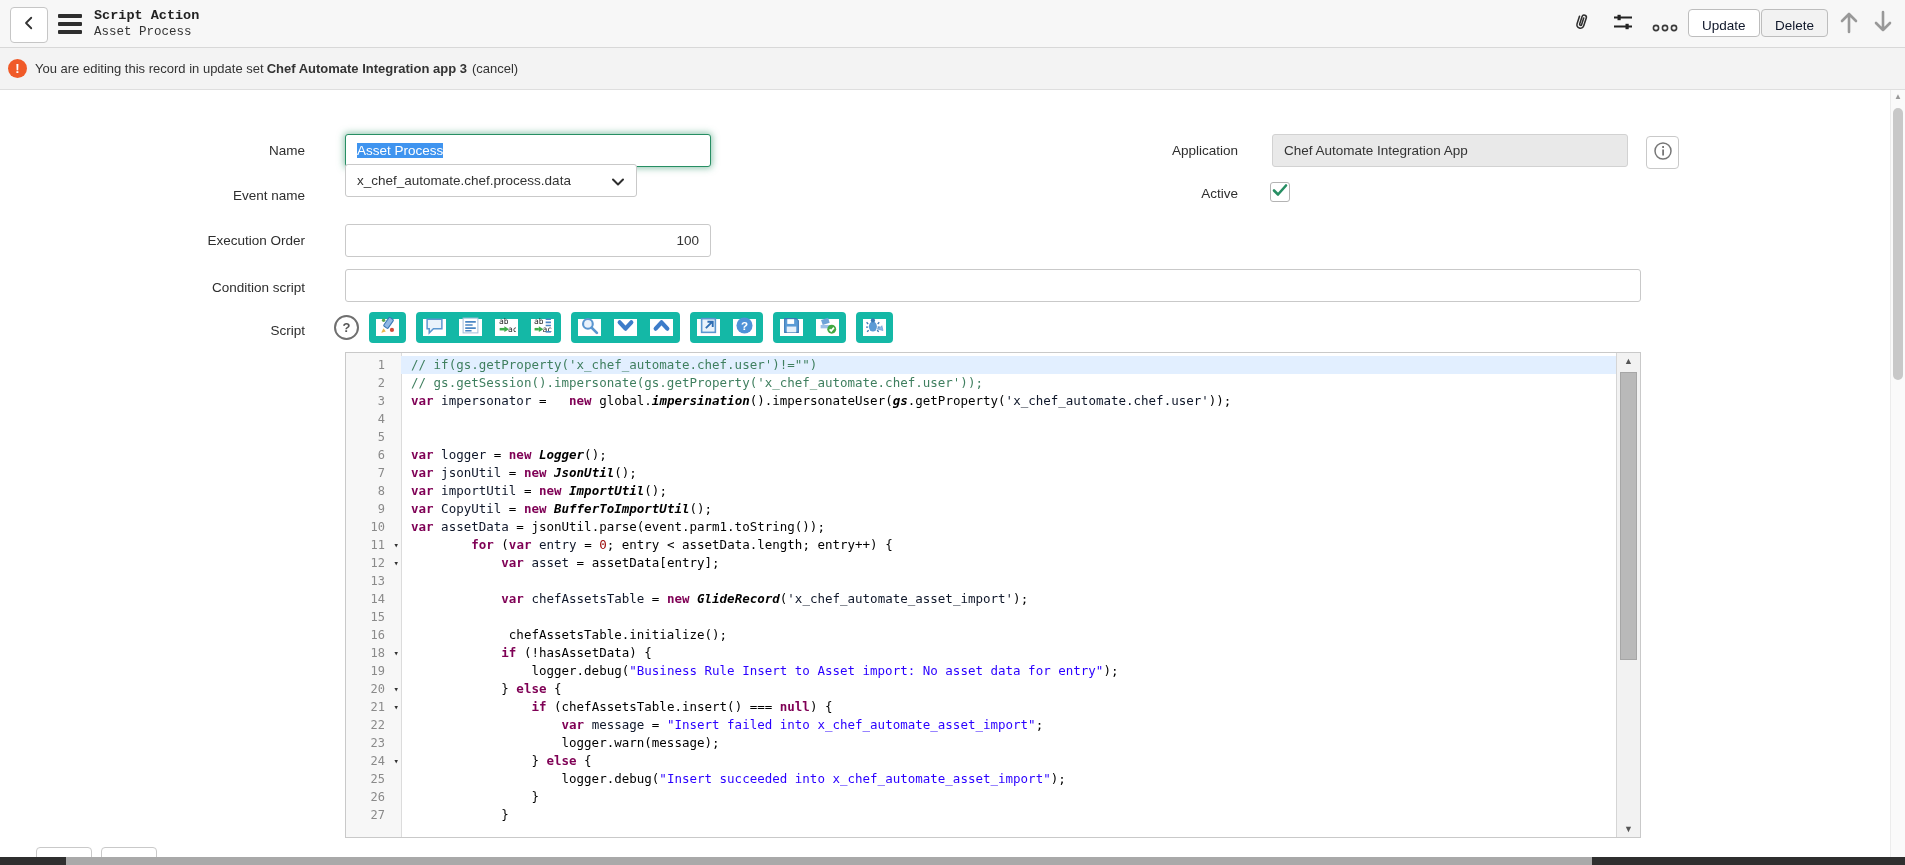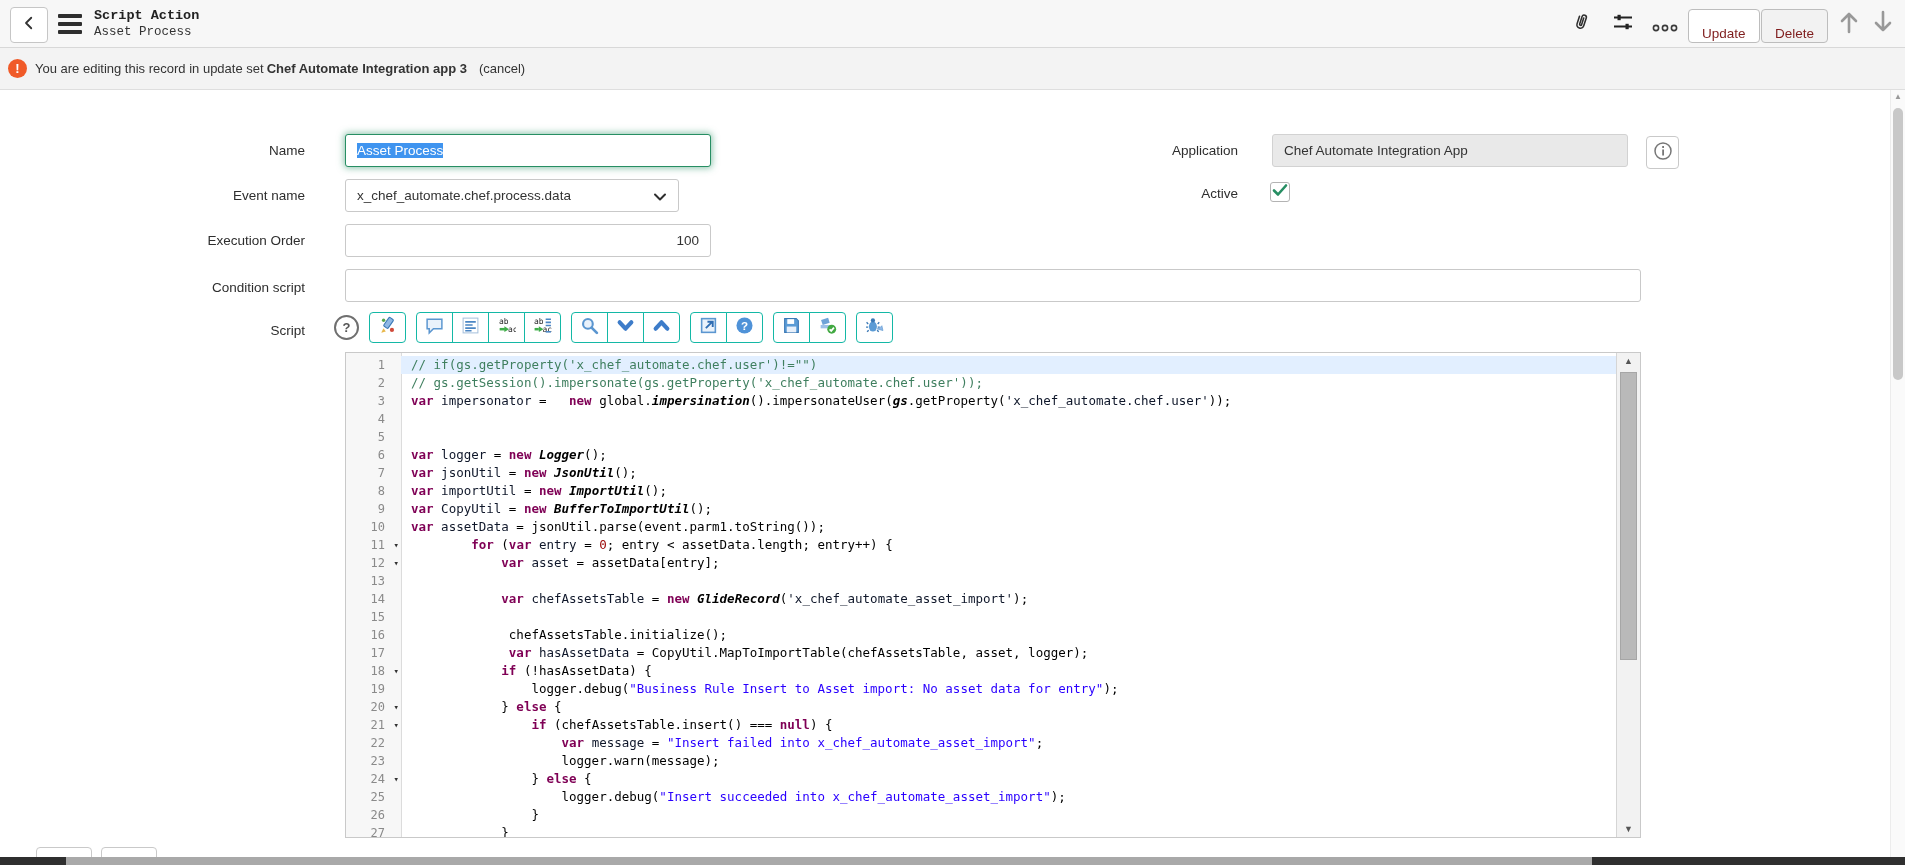--- a/index.html
+++ b/index.html
@@ -7,42 +7,42 @@
        font-family:"Liberation Sans",sans-serif;color:#2e2e2e;}
   
   .hdr{position:absolute;left:0;top:0;width:1905px;height:48px;background:#f7f7f7;border-bottom:1px solid #d8d8d8;box-sizing:border-box;}
   .back-btn{position:absolute;left:10px;top:7px;width:36px;height:34px;background:#fff;border:1px solid #c6c6c6;border-radius:4px;display:flex;align-items:center;justify-content:center;cursor:pointer;}
   .burger{position:absolute;left:58px;top:14px;width:24px;height:20px;display:flex;flex-direction:column;justify-content:space-between;cursor:pointer;}
   .burger div{height:4px;background:#2e2e2e;border-radius:1px;}
   .ttl{position:absolute;left:94px;top:7px;line-height:17px;font-family:Liberation Mono, monospace;}
   .ttl .t1{font-size:13.5px;font-weight:bold;color:#222;}
   .ttl .t2{font-size:12.5px;color:#333;}
   .hico{position:absolute;top:11px;width:26px;height:26px;display:flex;align-items:center;justify-content:center;cursor:pointer;}
-  .hbtn{position:absolute;top:9px;height:28px;border:1px solid #bdbdbd;border-radius:4px;background:#fff;font-size:13.5px;color:#7f1d1d;font-family:"Liberation Sans",sans-serif;padding:16px 13px;cursor:pointer;}
+  .hbtn{position:absolute;top:9px;height:28px;border:1px solid #bdbdbd;border-radius:4px;background:#fff;font-size:13.5px;color:#0f172a;font-family:"Liberation Sans",sans-serif;padding:8px 13px;cursor:pointer;}
   .hbtn.alt{background:#f2f2f2;}
   
   .notif{position:absolute;left:0;top:48px;width:1905px;height:42px;background:#f3f3f3;border-bottom:1px solid #dedede;box-sizing:border-box;display:flex;align-items:center;font-size:13px;color:#333;}
   .warn{width:19px;height:19px;border-radius:50%;background:#f05a28;color:#fff;font-weight:bold;display:flex;align-items:center;justify-content:center;font-size:13px;margin:0 8px 0 8px;flex:0 0 19px;}
   .notif b{margin:0 3px;}
-  .notif a{color:#333;text-decoration:none;cursor:pointer;margin-left:9px;}
+  .notif a{color:#333;text-decoration:none;cursor:pointer;margin-left:2px;}
   
   .flabel{position:absolute;width:240px;text-align:right;font-size:13.5px;color:#2e2e2e;line-height:17px;}
   .inputbx{position:absolute;height:33px;border:1px solid #c9c9c9;border-radius:3px;background:#fff;box-sizing:border-box;display:flex;align-items:center;padding:0 11px;font-size:13.5px;color:#333;}
   .focus{border:1px solid #278e63;box-shadow:0 0 7px 1px rgba(39,142,99,.55);}
   .sel-text{background:#3f94ef;color:#fff;}
   .ralign{justify-content:flex-end;}
   .chev{position:absolute;right:10px;top:9px;}
   .rofield{background:#e9e9e9;border-color:#d2d2d2;color:#333;}
   .infobtn{position:absolute;left:1646px;top:136px;width:31px;height:31px;border:1px solid #c9c9c9;border-radius:4px;background:#fff;display:flex;align-items:center;justify-content:center;cursor:pointer;}
   .cbx{position:absolute;left:1270px;top:182px;width:20px;height:20px;border:1px solid #b3b3b3;border-radius:3px;background:#fff;display:flex;align-items:center;justify-content:center;cursor:pointer;box-sizing:border-box;}
   
   .tbar{position:absolute;left:334px;top:310px;height:34px;display:flex;align-items:center;}
   .qhelp{width:21px;height:21px;border:2px solid #6f6f6f;border-radius:50%;color:#555;font-size:13px;font-weight:bold;display:flex;align-items:center;justify-content:center;flex:0 0 21px;}
   .tbg{display:flex;margin-left:10px;}
-  .tbb{width:37px;height:31px;background:#fff;border:1px solid #14b8a6;margin-left:-1px;display:flex;align-items:center;justify-content:center;padding:0;cursor:pointer;}
+  .tbb{width:37px;height:31px;background:#fff;border:7px solid #14b8a6;margin-left:-1px;display:flex;align-items:center;justify-content:center;padding:0;cursor:pointer;}
   .tbg .tbb:first-child{border-radius:4px 0 0 4px;margin-left:0;}
   .tbg .tbb:last-child{border-radius:0 4px 4px 0;}
   .tbg .tbb:only-child{border-radius:4px;}
   
   .editor{position:absolute;left:345px;top:352px;width:1296px;height:486px;border:1px solid #c9c9c9;background:#fff;box-sizing:border-box;overflow:hidden;}
   .gutterbg{position:absolute;left:0;top:0;bottom:0;width:55px;background:#f7f7f7;border-right:1px solid #dcdcdc;}
   .code-lines{position:absolute;left:0;top:3px;right:24px;font-family:"DejaVu Sans Mono",monospace;font-size:12.5px;line-height:18px;}
   .cl{display:flex;height:18px;white-space:pre;}
   .gut{flex:0 0 55px;width:55px;text-align:right;padding-right:16px;color:#8a8a8a;box-sizing:border-box;position:relative;font-size:12px;}
   .fold{position:absolute;right:2px;top:1px;font-size:9px;color:#333;line-height:16px;}
@@ -136,21 +136,21 @@
     <b>Chef Automate Integration app 3</b>
     <a>(cancel)</a>
   </div>
 
   <div class="flabel" style="left:65px;top:142px;">Name</div>
   <div class="inputbx focus" style="left:345px;top:134px;width:366px;">
     <span class="sel-text">Asset Process</span>
   </div>
 
   <div class="flabel" style="left:65px;top:187px;">Event name</div>
-  <div class="inputbx" style="left:345px;top:179px;width:334px;">
+  <div class="inputbx" style="left:345px;top:164px;width:292px;">
     <span>x_chef_automate.chef.process.data</span>
     <span class="chev">
       <svg width="16" height="16" viewBox="0 0 16 16">
           <path d="M3 5.5l5 5 5-5" fill="none" stroke="#2e2e2e" stroke-width="2" stroke-linecap="round" stroke-linejoin="round"></path>
         </svg>
     </span>
   </div>
 
   <div class="flabel" style="left:65px;top:232px;">Execution Order</div>
   <div class="inputbx ralign" style="left:345px;top:224px;width:366px;">
@@ -301,21 +301,20 @@
         <div class="cl"><span class="gut">7</span><span class="cc"><span class="tk-k">var</span><span class="tk-p"> </span><span class="tk-v">jsonUtil</span><span class="tk-p"> = </span><span class="tk-k">new</span><span class="tk-p"> </span><span class="tk-t">JsonUtil</span><span class="tk-p">();</span></span></div>
         <div class="cl"><span class="gut">8</span><span class="cc"><span class="tk-k">var</span><span class="tk-p"> </span><span class="tk-v">importUtil</span><span class="tk-p"> = </span><span class="tk-k">new</span><span class="tk-p"> </span><span class="tk-t">ImportUtil</span><span class="tk-p">();</span></span></div>
         <div class="cl"><span class="gut">9</span><span class="cc"><span class="tk-k">var</span><span class="tk-p"> </span><span class="tk-v">CopyUtil</span><span class="tk-p"> = </span><span class="tk-k">new</span><span class="tk-p"> </span><span class="tk-t">BufferToImportUtil</span><span class="tk-p">();</span></span></div>
         <div class="cl"><span class="gut">10</span><span class="cc"><span class="tk-k">var</span><span class="tk-p"> </span><span class="tk-v">assetData</span><span class="tk-p"> = jsonUtil.parse(event.parm1.toString());</span></span></div>
         <div class="cl"><span class="gut">11<span class="fold">▾</span></span><span class="cc"><span class="tk-p">        </span><span class="tk-k">for</span><span class="tk-p"> (</span><span class="tk-k">var</span><span class="tk-p"> </span><span class="tk-v">entry</span><span class="tk-p"> = </span><span class="tk-n">0</span><span class="tk-p">; entry &lt; assetData.length; entry++) {</span></span></div>
         <div class="cl"><span class="gut">12<span class="fold">▾</span></span><span class="cc"><span class="tk-p">            </span><span class="tk-k">var</span><span class="tk-p"> </span><span class="tk-v">asset</span><span class="tk-p"> = assetData[entry];</span></span></div>
         <div class="cl"><span class="gut">13</span><span class="cc"></span></div>
         <div class="cl"><span class="gut">14</span><span class="cc"><span class="tk-p">            </span><span class="tk-k">var</span><span class="tk-p"> </span><span class="tk-v">chefAssetsTable</span><span class="tk-p"> = </span><span class="tk-k">new</span><span class="tk-p"> </span><span class="tk-t">GlideRecord</span><span class="tk-p">(</span><span class="tk-s">'x_chef_automate_asset_import'</span><span class="tk-p">);</span></span></div>
         <div class="cl"><span class="gut">15</span><span class="cc"></span></div>
         <div class="cl"><span class="gut">16</span><span class="cc"><span class="tk-p">             chefAssetsTable.initialize();</span></span></div>
-        <div class="cl"><span class="gut">17</span><span class="cc"><span class="tk-p">             </span><span class="tk-k">var</span><span class="tk-p"> </span><span class="tk-v">hasAssetData</span><span class="tk-p"> = CopyUtil.MapToImportTable(chefAssetsTable, asset, logger);</span></span></div>
         <div class="cl"><span class="gut">18<span class="fold">▾</span></span><span class="cc"><span class="tk-p">            </span><span class="tk-k">if</span><span class="tk-p"> (!hasAssetData) {</span></span></div>
         <div class="cl"><span class="gut">19</span><span class="cc"><span class="tk-p">                logger.debug(</span><span class="tk-d">"Business Rule Insert to Asset import: No asset data for entry"</span><span class="tk-p">);</span></span></div>
         <div class="cl"><span class="gut">20<span class="fold">▾</span></span><span class="cc"><span class="tk-p">            } </span><span class="tk-k">else</span><span class="tk-p"> {</span></span></div>
         <div class="cl"><span class="gut">21<span class="fold">▾</span></span><span class="cc"><span class="tk-p">                </span><span class="tk-k">if</span><span class="tk-p"> (chefAssetsTable.insert() === </span><span class="tk-k">null</span><span class="tk-p">) {</span></span></div>
         <div class="cl"><span class="gut">22</span><span class="cc"><span class="tk-p">                    </span><span class="tk-k">var</span><span class="tk-p"> </span><span class="tk-v">message</span><span class="tk-p"> = </span><span class="tk-d">"Insert failed into x_chef_automate_asset_import"</span><span class="tk-p">;</span></span></div>
         <div class="cl"><span class="gut">23</span><span class="cc"><span class="tk-p">                    logger.warn(message);</span></span></div>
         <div class="cl"><span class="gut">24<span class="fold">▾</span></span><span class="cc"><span class="tk-p">                } </span><span class="tk-k">else</span><span class="tk-p"> {</span></span></div>
         <div class="cl"><span class="gut">25</span><span class="cc"><span class="tk-p">                    logger.debug(</span><span class="tk-d">"Insert succeeded into x_chef_automate_asset_import"</span><span class="tk-p">);</span></span></div>
         <div class="cl"><span class="gut">26</span><span class="cc"><span class="tk-p">                }</span></span></div>
         <div class="cl"><span class="gut">27</span><span class="cc"><span class="tk-p">            }</span></span></div>

